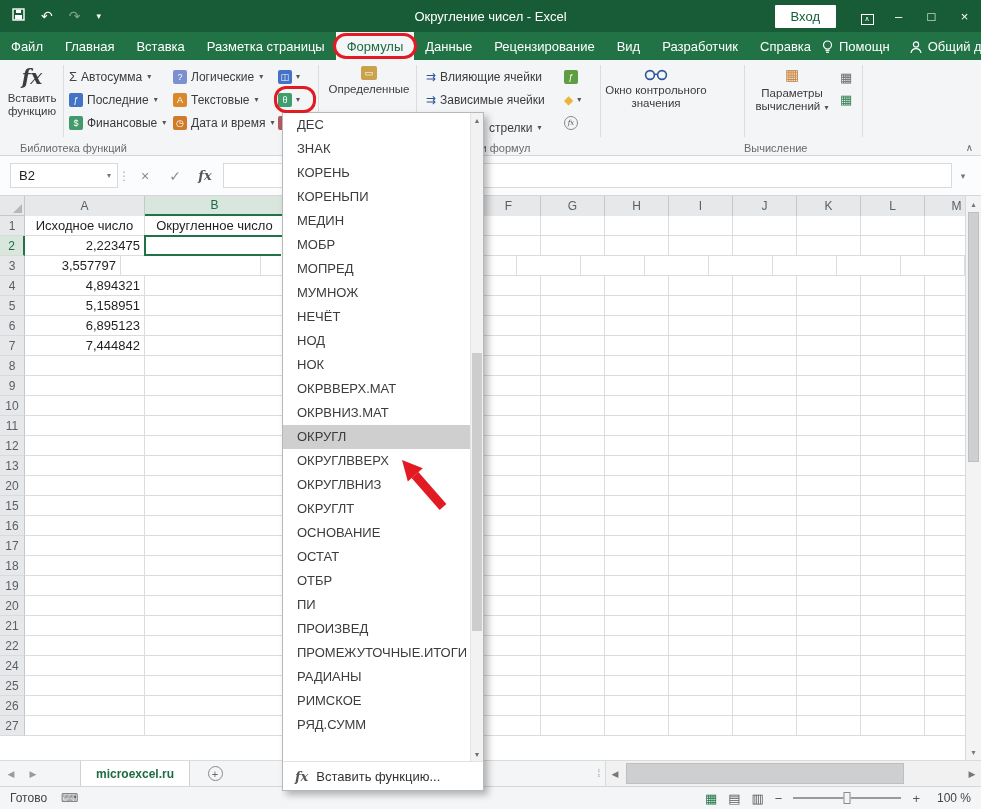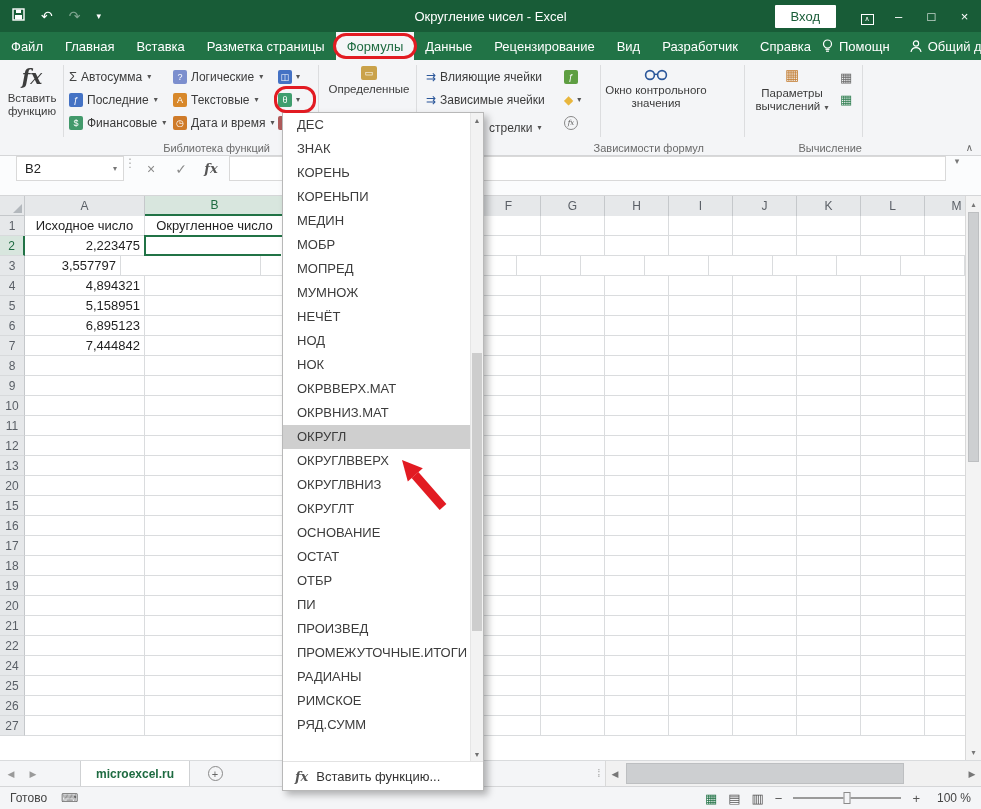--- a/index.html
+++ b/index.html
@@ -17,43 +17,43 @@
 .login{background:#fff;color:#185c37;font-size:13px;padding:4px 16px;margin-right:16px;cursor:pointer;border-radius:1px}
 .rdo{width:30px;text-align:center;cursor:pointer}
 .rdo .sq{display:inline-flex;width:13px;height:11px;border:1px solid #fff;align-items:center;justify-content:center;font-size:7px}
 .wbtn{width:33px;height:100%;display:flex;align-items:center;justify-content:center;font-size:13px;cursor:pointer}
 
 
 .tabrow{height:28px;background:#217346;display:flex;align-items:stretch;color:#fff;font-size:13px;position:relative}
 .rtab{padding:0 11px;display:flex;align-items:center;position:relative;cursor:pointer;white-space:nowrap}
 .rtab.active{background:#f4f5f7;color:#1e6b41}
 .tabright{margin-left:auto;display:flex;align-items:center;gap:20px;padding-right:16px}
-.tr-item{display:flex;align-items:center;gap:6px;cursor:pointer;white-space:nowrap}
+.tr-item{display:flex;align-items:flex-end;gap:6px;cursor:pointer;white-space:nowrap}
 .ring{position:absolute;border:3px solid #e21b22;border-radius:14px;pointer-events:none;z-index:110}
 .rtab .ring{inset:1px -3px}
 
 
 .ribbon{height:96px;background:#f4f5f7;position:relative;border-bottom:1px solid #d5d6d8;font-size:12px;color:#3b3b3b}
 .vdiv{position:absolute;top:5px;bottom:18px;width:1px;background:#dcdddf}
 .bigbtn{position:absolute;display:flex;flex-direction:column;align-items:center;text-align:center;cursor:pointer}
 .fxbig{font-family:"DejaVu Serif",serif;font-style:italic;font-weight:bold;font-size:20px;color:#3d3d3d}
 .biglabel{font-size:11.5px;line-height:13px;margin-top:3px}
 .rcol{position:absolute;top:6px;display:flex;flex-direction:column;gap:2px}
 .rb{display:flex;align-items:center;gap:4px;height:21px;cursor:pointer;padding:0 2px;white-space:nowrap}
 .ic{width:14px;height:14px;border-radius:2px;display:flex;align-items:center;justify-content:center;font-size:9px;color:#fff;flex:0 0 14px}
 .glyph{font-size:12px;flex:0 0 auto}
 .caret{font-size:8px;color:#555;margin-left:1px}
 .smbtn{display:flex;align-items:center;gap:3px;height:21px;cursor:pointer;position:relative;width:34px}
 .smbtn .ring{inset:-3px -4px;border-radius:12px}
-.grplabel{position:absolute;bottom:1px;font-size:11px;color:#6a6a6a;text-align:right}
+.grplabel{position:absolute;bottom:1px;font-size:11px;color:#6a6a6a;text-align:left}
 .collapse{position:absolute;right:8px;bottom:2px;font-size:10px;color:#666;cursor:pointer}
 .fxcircle{width:14px;height:14px;border:1px solid #888;border-radius:50%;display:flex;align-items:center;justify-content:center;font-size:7px;font-style:italic;font-family:"DejaVu Serif",serif;color:#555;flex:0 0 14px}
 
 
-.fbar{height:40px;background:#fbfcfd;display:flex;padding:0 16px;border-bottom:1px solid #d5d6d8}
+.fbar{height:40px;background:#fbfcfd;display:flex;align-items:center;padding:0 10px;border-bottom:1px solid #d5d6d8}
 .namebox{width:108px;height:25px;background:#fff;border:1px solid #d9d9d9;display:flex;align-items:center;font-size:13px;color:#222;padding-left:8px;cursor:text}
 .nbcaret{margin-left:auto;font-size:8px;color:#777;padding:0 6px;cursor:pointer}
 .nbsplit{width:12px;text-align:center;color:#aaa;font-size:12px;cursor:col-resize}
 .fbtn{width:30px;height:25px;display:flex;align-items:center;justify-content:center;color:#8a8a8a;font-size:14px;cursor:pointer}
 .fxmid{font-family:"DejaVu Serif",serif;font-style:italic;font-weight:bold;color:#555;font-size:13px}
 .finput{flex:1;height:25px;background:#fff;border:1px solid #d9d9d9;margin:0 3px;cursor:text}
 .fbexp{width:16px;text-align:center;color:#777;font-size:9px;cursor:pointer}
 
 
 .gridwrap{position:relative;height:564px;background:#fff}

